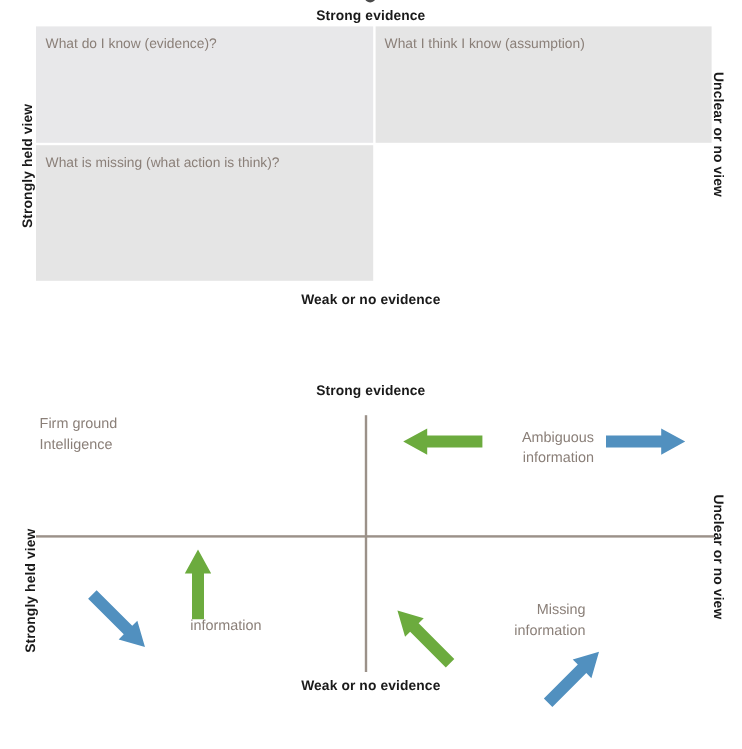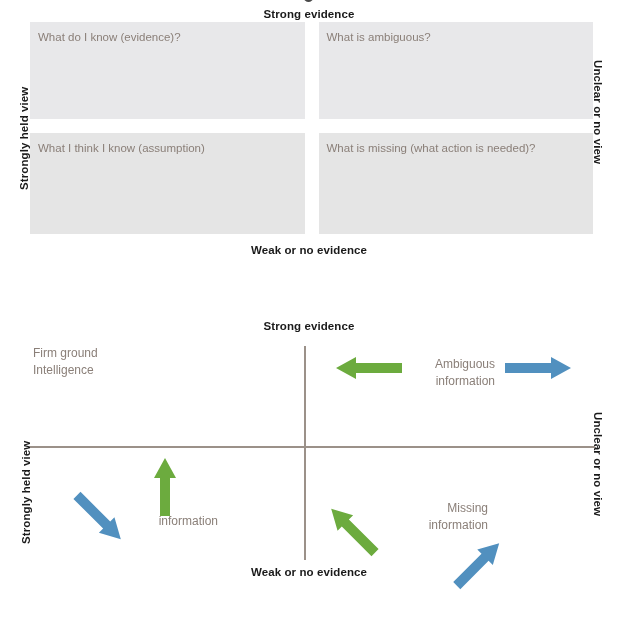--- a/index.html
+++ b/index.html
@@ -35,21 +35,21 @@
   
   #figure-a{height:262px;}
 
   .grid{
     position:absolute;
     left:30px;top:22px;
     width:563px;height:212px;
     display:grid;
     grid-template-columns:1fr 1fr;
     grid-template-rows:97px 1fr;
-    gap:14px;
+    gap:2px;
     background:#ffffff;
   }
   .cell{
     position:relative;
     padding:9px 0 0 8px;
     box-sizing:border-box;
   }
   .cell.light{background:#e8e8ea;}
   .cell.dark{background:#e5e5e5;}
   .cell-text{
@@ -105,28 +105,25 @@
   <div class="axis-label" style="left:0;top:8px;width:618px;text-align:center;">Strong evidence</div>
 
   <div class="axis-label vert-left" style="left:18px;top:190px;">Strongly held view</div>
 
   <div class="axis-label vert-right" style="left:604px;top:60px;">Unclear or no view</div>
 
   <div class="grid">
     <div class="cell light">
       <div class="cell-text">What do I know (evidence)?</div>
     </div>
-    <div class="cell light">
-      <div class="cell-text">What is ambiguous?</div>
-    </div>
     <div class="cell dark">
       <div class="cell-text">What I think I know (assumption)</div>
     </div>
     <div class="cell dark">
-      <div class="cell-text">What is missing (what action is needed)?</div>
+      <div class="cell-text">What is missing (what action is think)?</div>
     </div>
   </div>
 
   <div class="axis-label" style="left:0;top:244px;width:618px;text-align:center;">Weak or no evidence</div>
 </div>
 
 <div class="figure" id="figure-b">
 
   <div class="axis-label" style="left:0;top:20px;width:618px;text-align:center;">Strong evidence</div>
 

